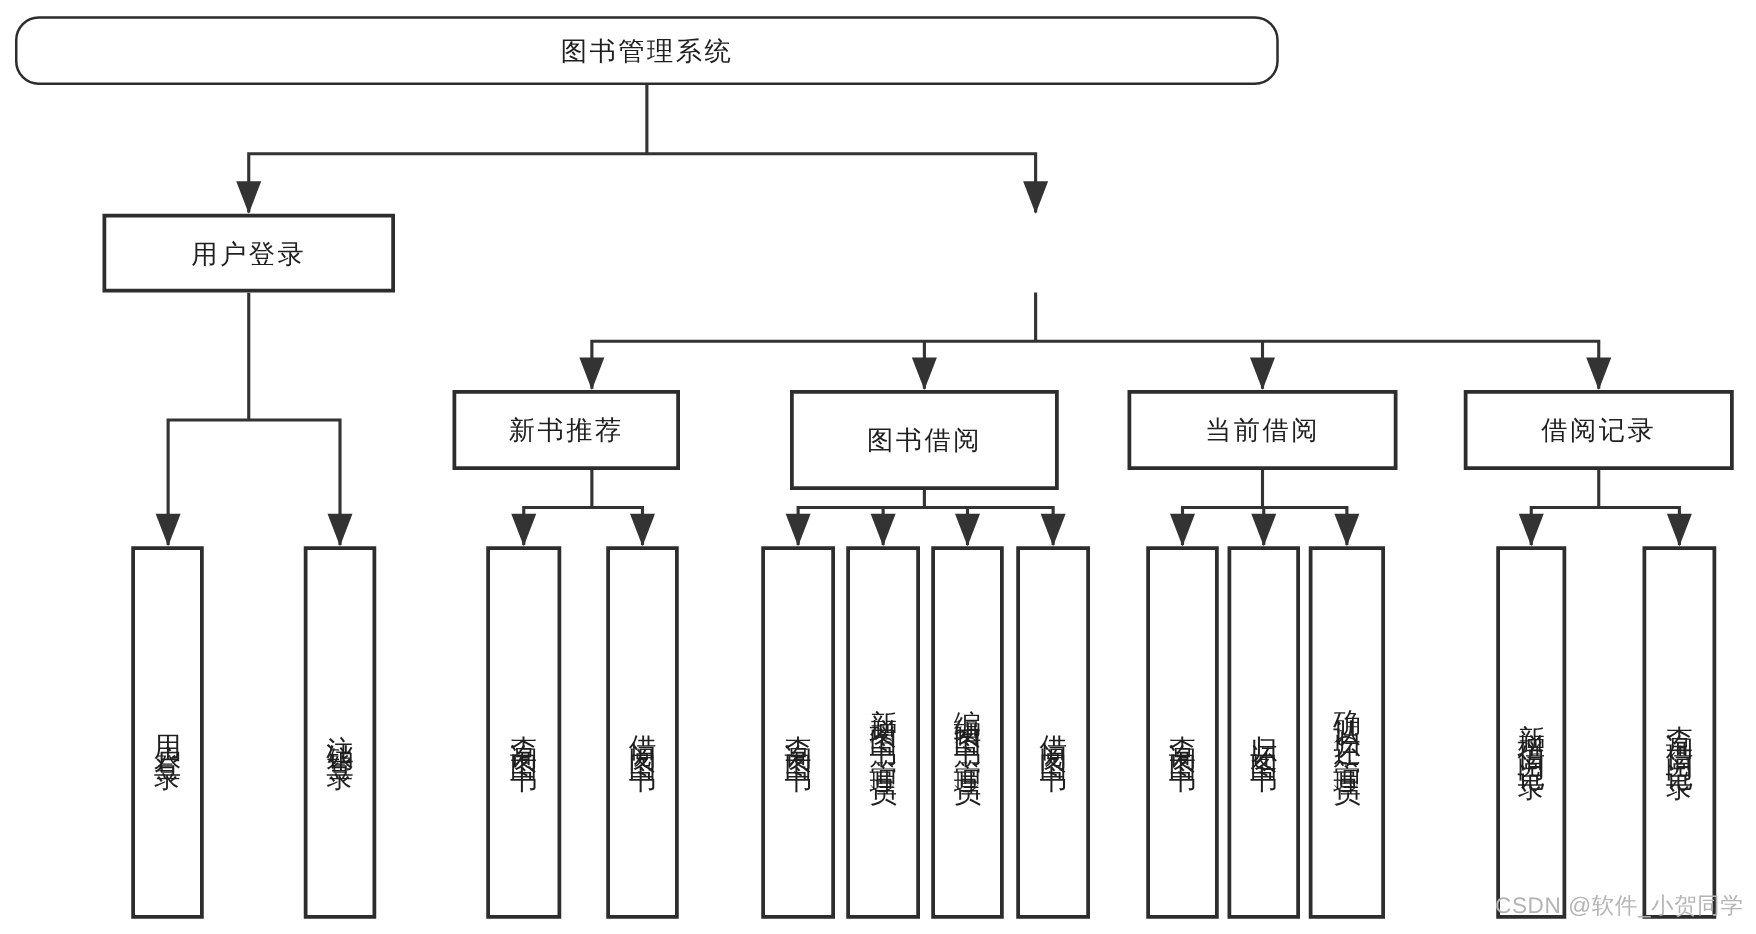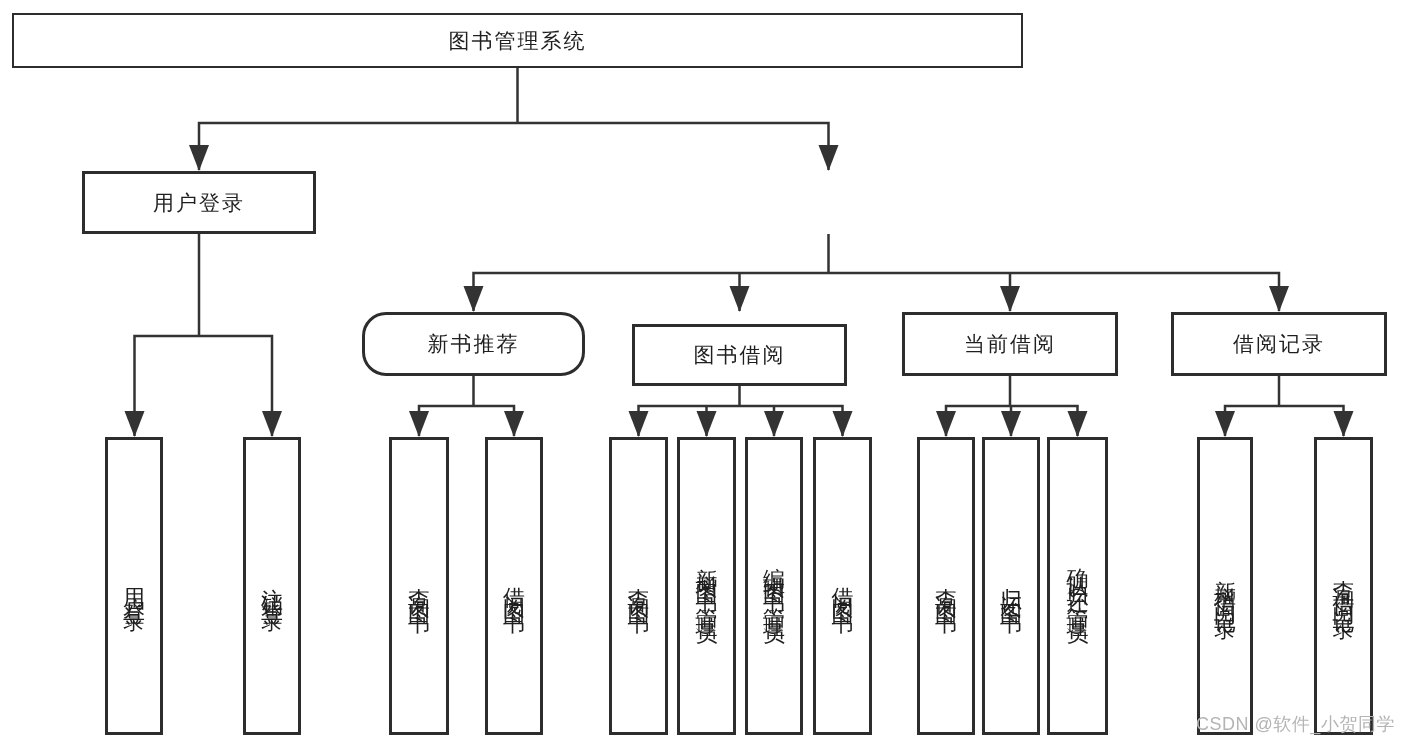--- a/index.html
+++ b/index.html
@@ -29,20 +29,21 @@
     display: flex;
     align-items: center;
     justify-content: center;
     z-index: 2;
     color: #1f1f1f;
   }
   .node-root {
     border-width: 2px;
     font-size: 21px;
     letter-spacing: 2px;
+    border-radius: 19px;
   }
   .node-h {
     font-size: 21px;
     letter-spacing: 2px;
   }
   .node-v {
     font-size: 22px;
   }
   .node-v .vtext {
     writing-mode: vertical-rl;
@@ -106,22 +107,22 @@
       <path d="M1067.5 411 L1087.5 411 L1077.5 437 Z"></path>
       <path d="M1215 411 L1235 411 L1225 437 Z"></path>
       <path d="M1333.5 411 L1353.5 411 L1343.5 437 Z"></path>
     </g>
   </svg>
 
   <div class="node node-root" style="left:12px; top:13px; width:1011px; height:55px;">图书管理系统</div>
 
   <div class="node node-h" style="left:82px; top:171px; width:234px; height:63px;">用户登录</div>
 
-  <div class="node node-h" style="left:362px; top:312px; width:223px; height:64px;border-radius:24px;">新书推荐</div>
-  <div class="node node-h" style="left:632px; top:324px; width:215px; height:62px;">图书借阅</div>
+  <div class="node node-h" style="left:362px; top:312px; width:182px; height:64px;">新书推荐</div>
+  <div class="node node-h" style="left:632px; top:312px; width:215px; height:80px;">图书借阅</div>
   <div class="node node-h" style="left:902px; top:312px; width:216px; height:64px;">当前借阅</div>
   <div class="node node-h" style="left:1171px; top:312px; width:216px; height:64px;">借阅记录</div>
 
   <div class="node node-v" style="left:105px; top:437px; width:58px; height:298px;">
     <span class="vtext">用户登录</span>
   </div>
   <div class="node node-v" style="left:243px; top:437px; width:58px; height:298px;">
     <span class="vtext">注销登录</span>
   </div>
 

